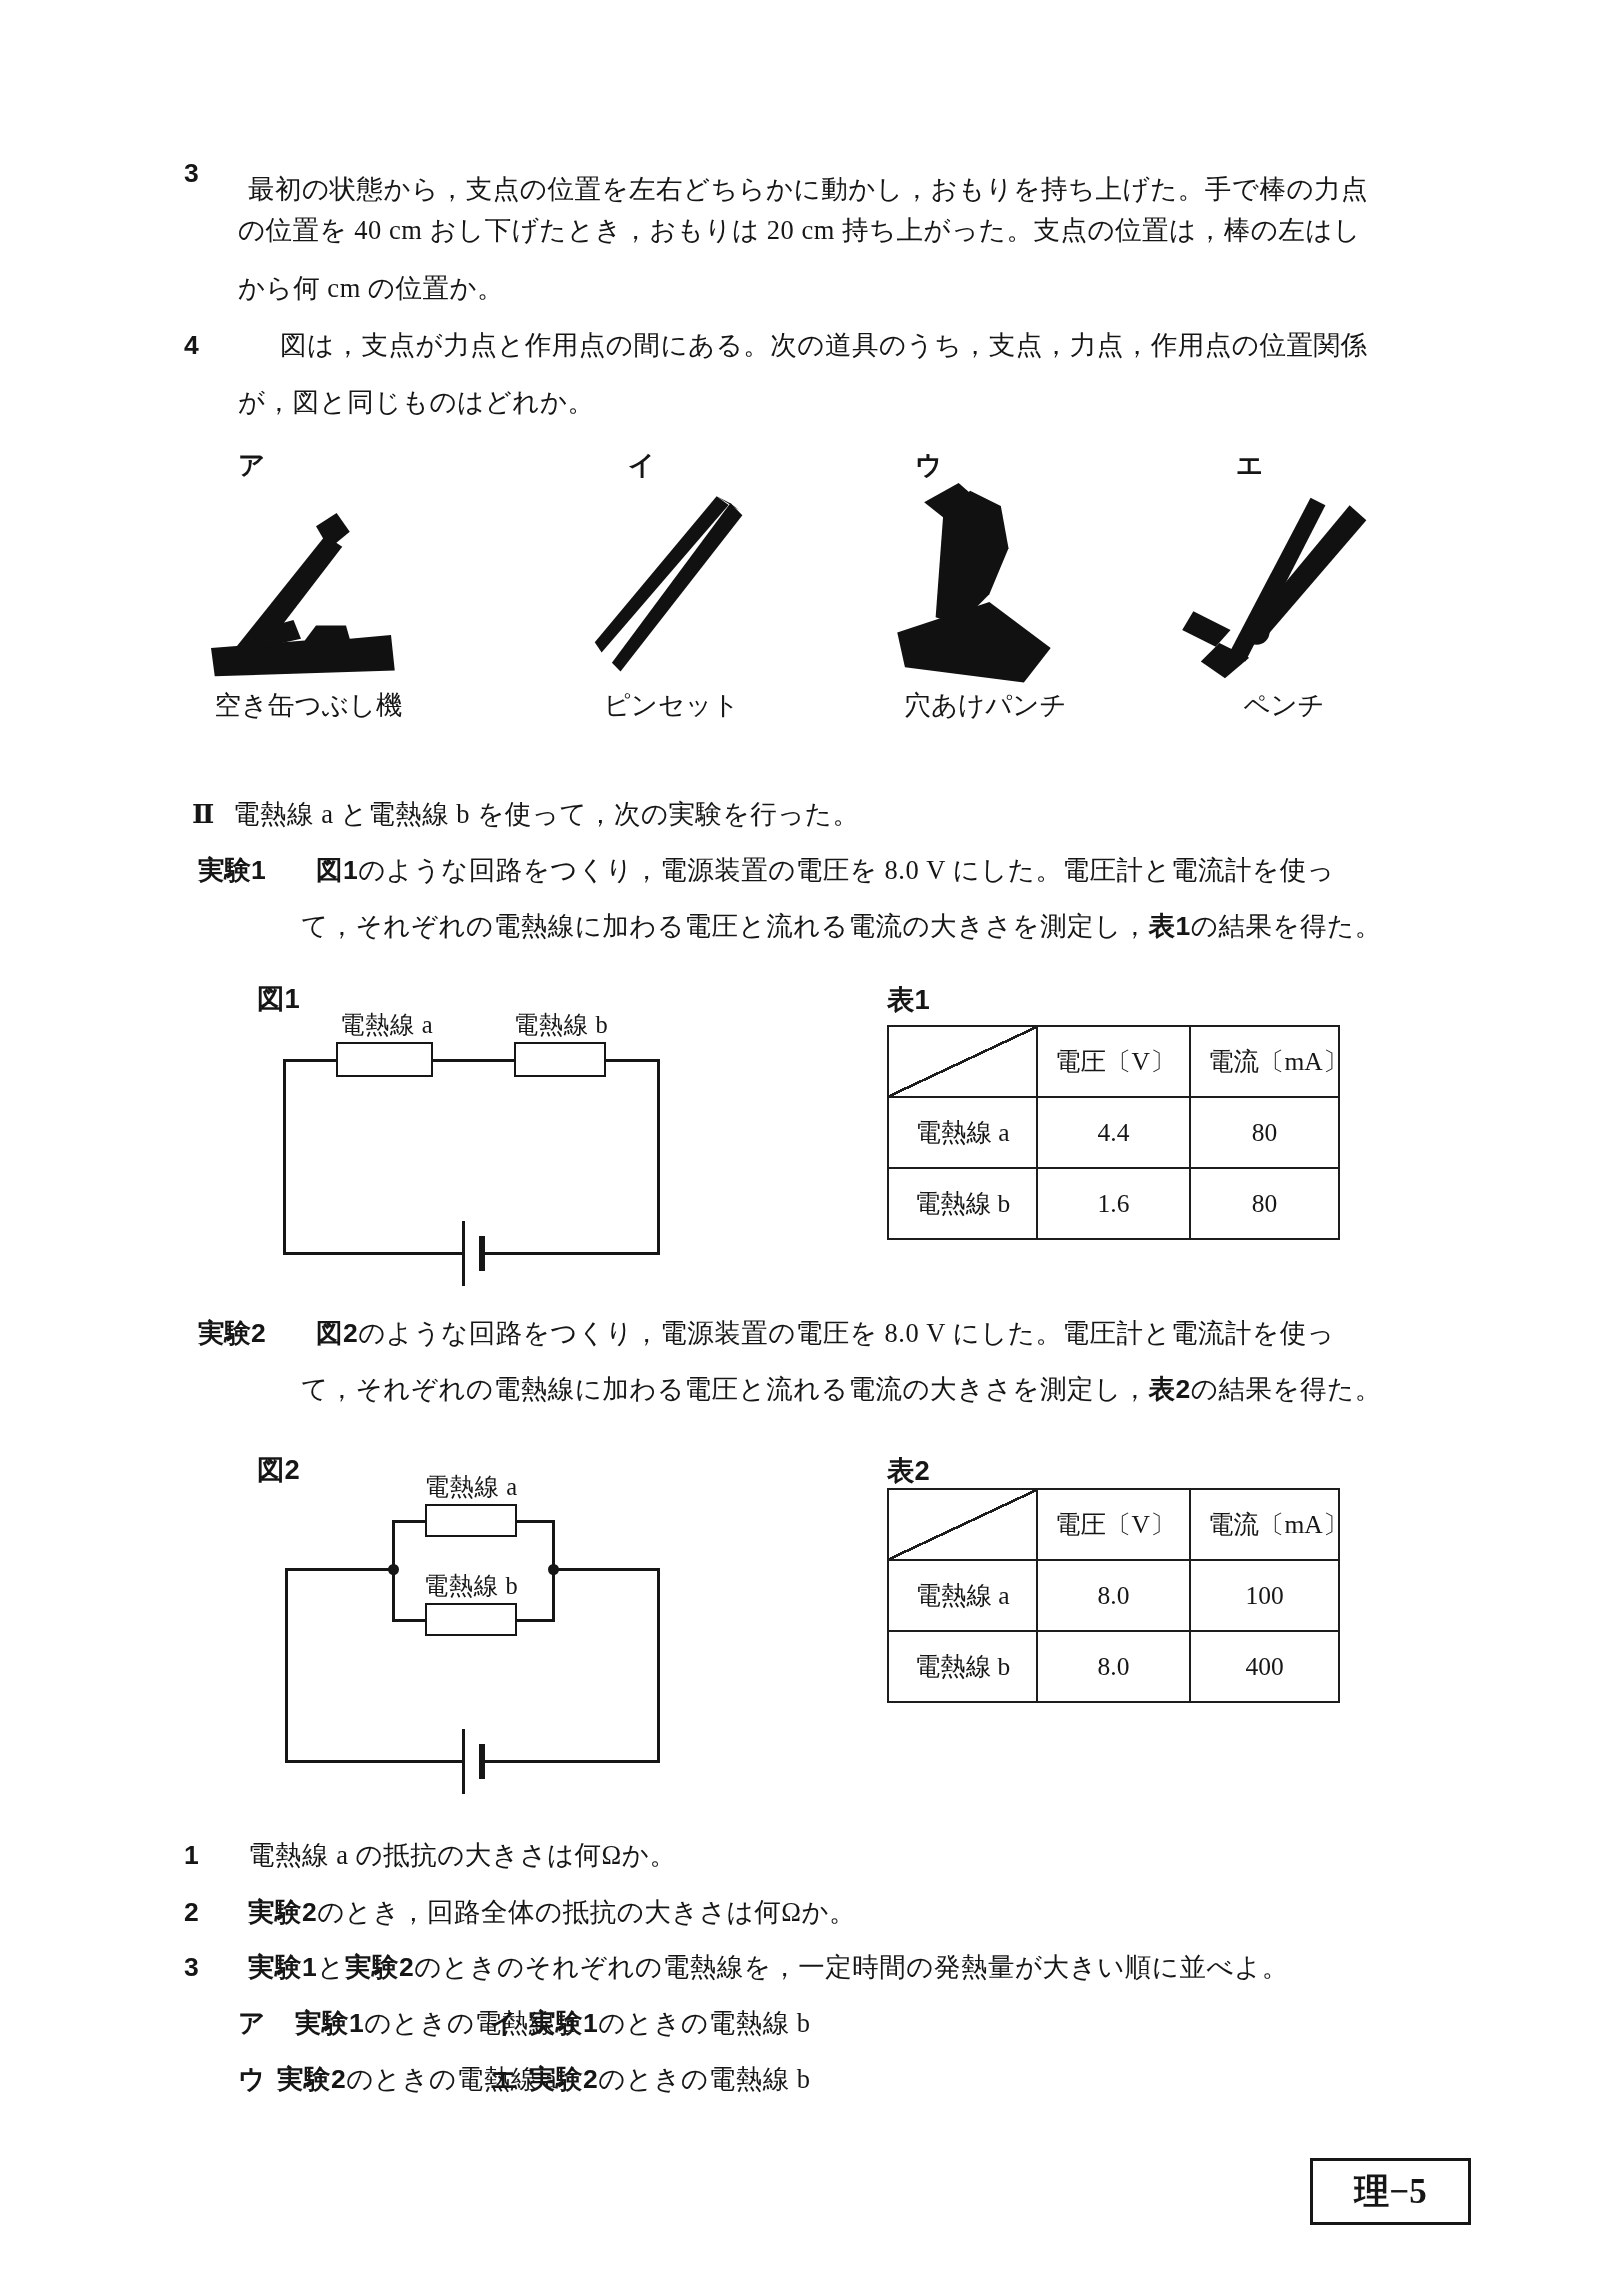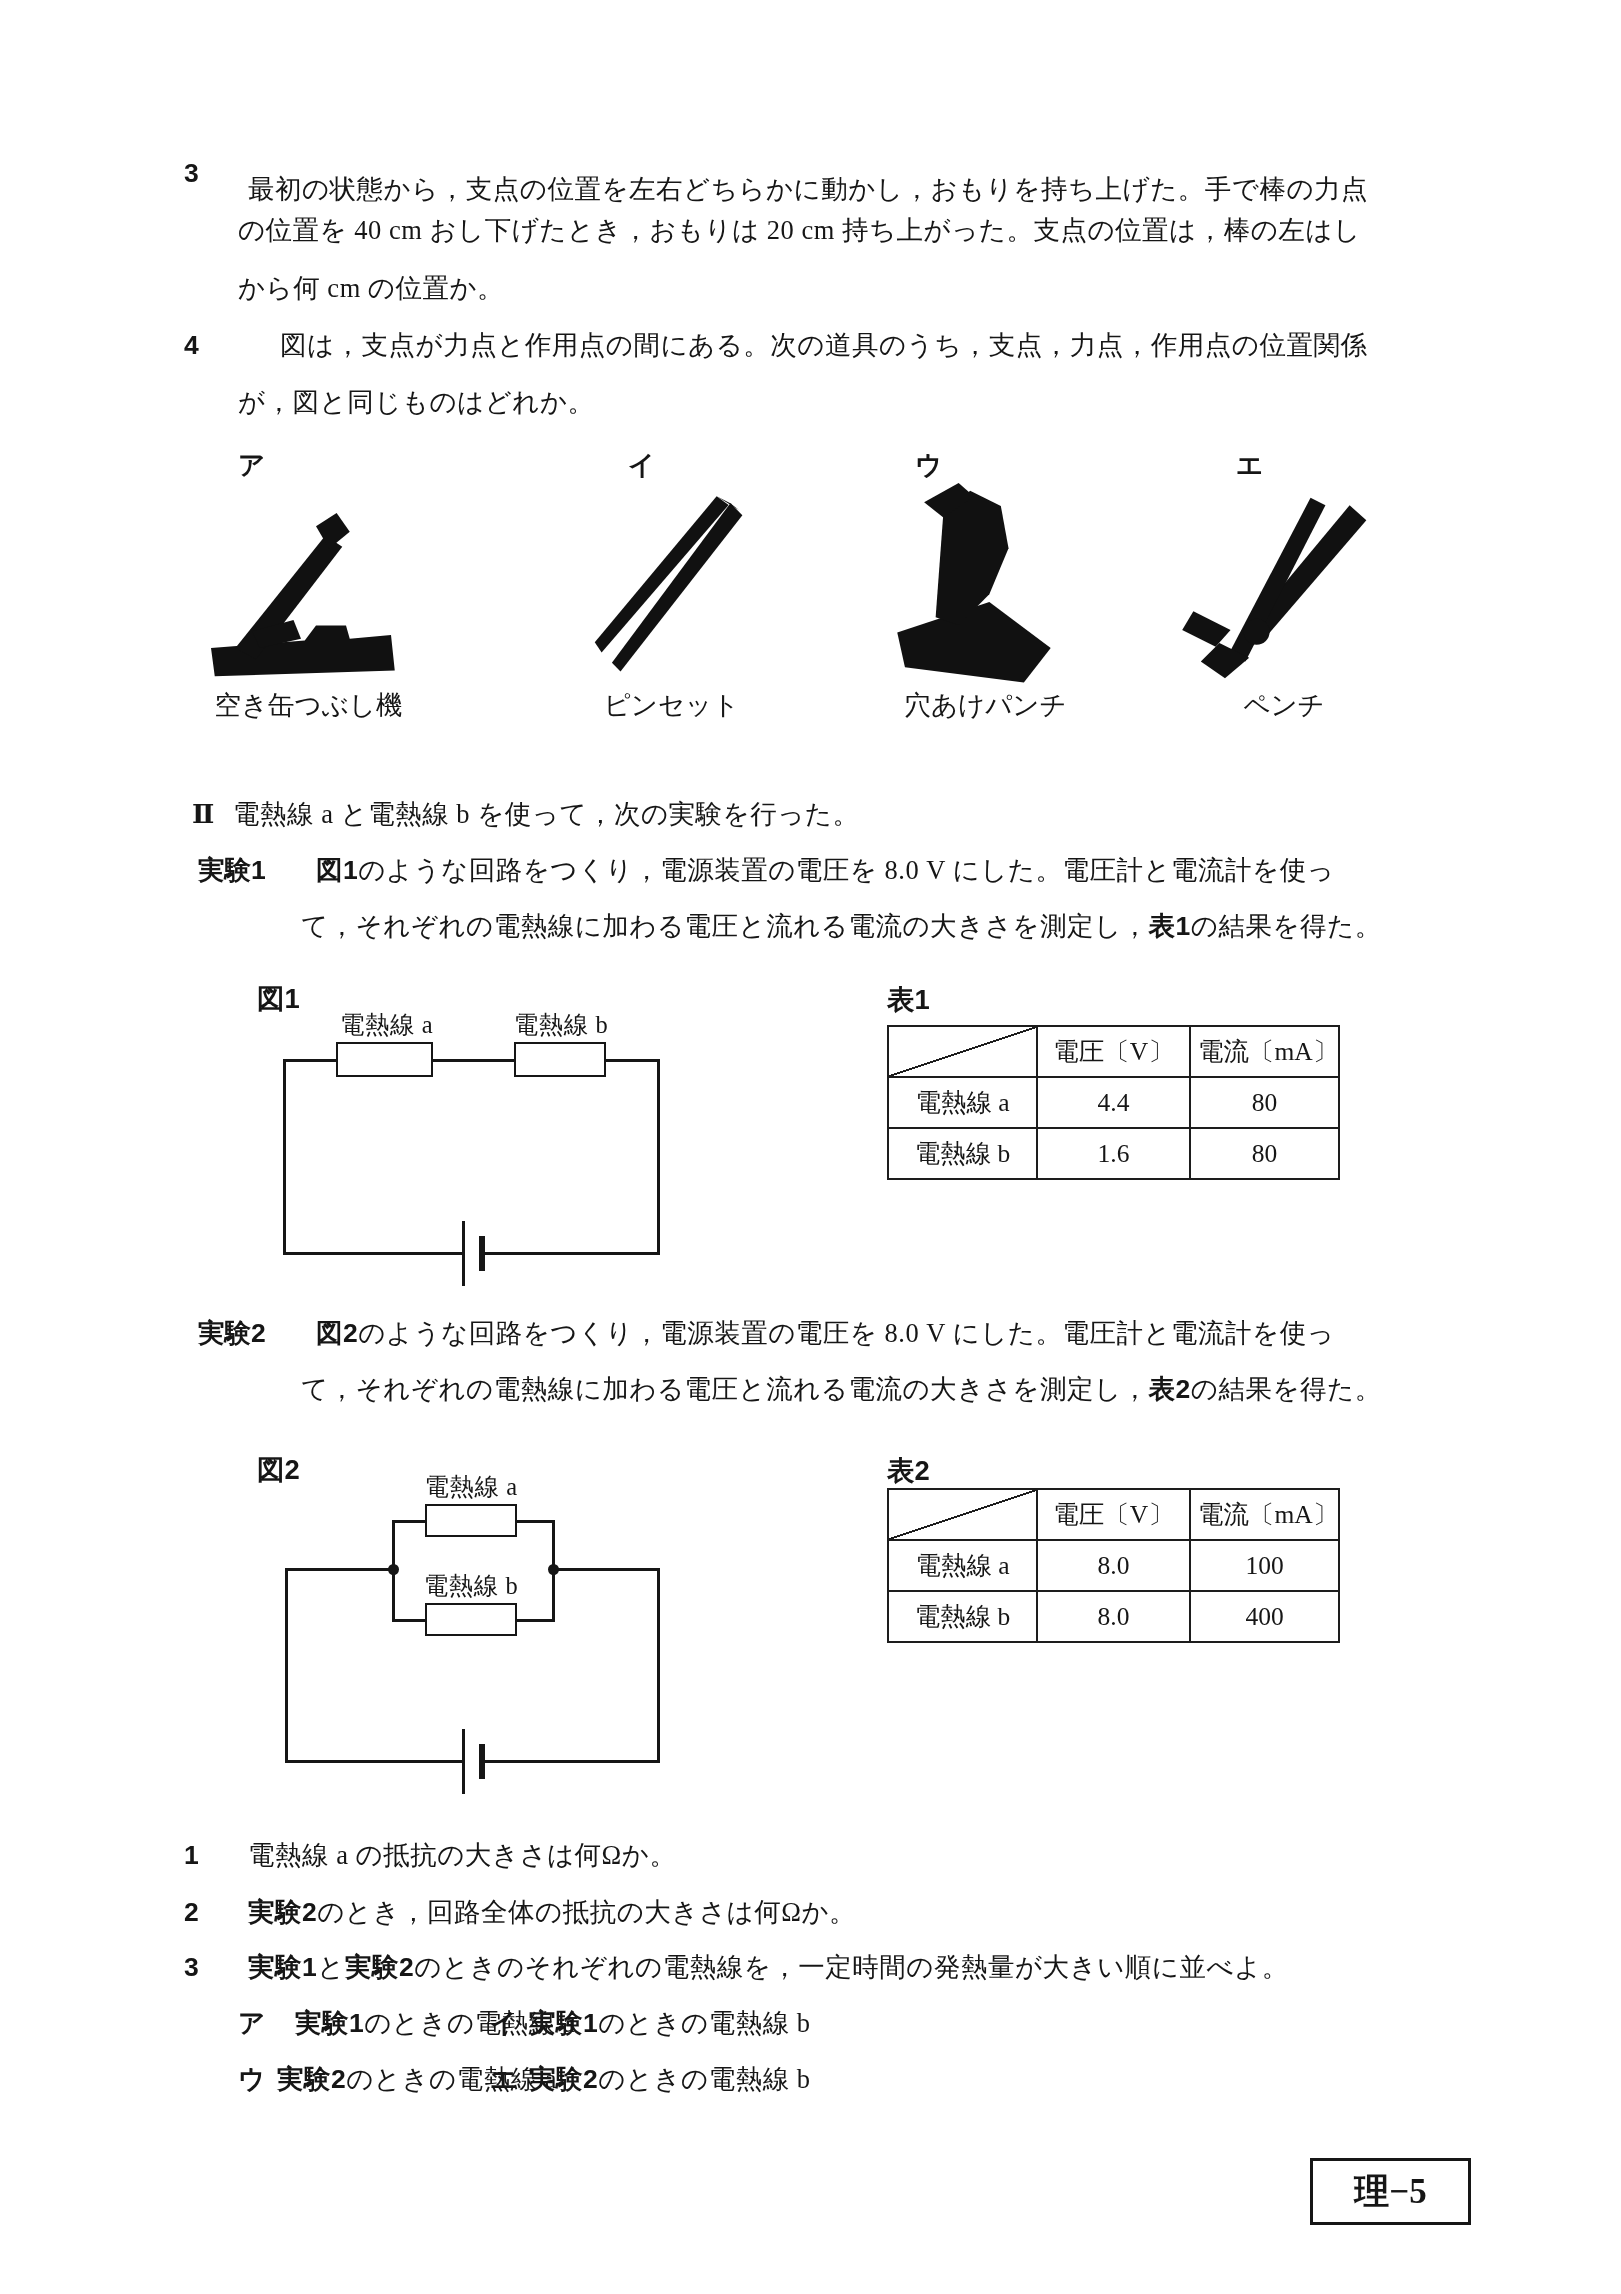--- a/index.html
+++ b/index.html
@@ -12,21 +12,21 @@
   .t{font-size:26.5px;line-height:33px;white-space:nowrap;letter-spacing:0.5px;}
   .gothic{font-family:"Liberation Sans","DejaVu Sans",sans-serif;font-weight:700;}
   .numlbl{font-family:"Liberation Sans","DejaVu Sans",sans-serif;font-weight:700;font-size:26.5px;line-height:33px;}
   .center{text-align:center;}
   .wire{position:absolute;background:#161616;}
   .rbox{position:absolute;border:2.9px solid #161616;background:#ffffff;}
   .node{position:absolute;width:10.8px;height:10.8px;border-radius:50%;background:#161616;}
   .figlbl{font-size:27.4px;line-height:31px;}
   .ctable{border-collapse:collapse;border:2.9px solid #1d1d1d;table-layout:fixed;background:#fff;}
   .ctable td,.ctable th{border:2px solid #1d1d1d;text-align:center;vertical-align:middle;
-    font-size:25.5px;font-weight:normal;padding:7px;white-space:nowrap;}
+    font-size:25.5px;font-weight:normal;padding:17px;white-space:nowrap;}
   .diag{background:linear-gradient(to bottom right,transparent 49.1%,#1d1d1d 49.1%,#1d1d1d 51.2%,transparent 51.2%);}
   .tool{position:absolute;}
   .tool .iconbox{margin-top:5.9px;height:202px;display:flex;align-items:center;justify-content:center;}
   .caption{font-size:26.5px;line-height:31px;text-align:center;white-space:nowrap;}
   .footerbox{position:absolute;left:1310px;top:2158px;width:155px;height:61px;
     border:3.9px solid #161616;display:flex;align-items:center;justify-content:center;
     font-size:35px;font-weight:700;}
   svg{display:block;}
 </style>
 </head>

